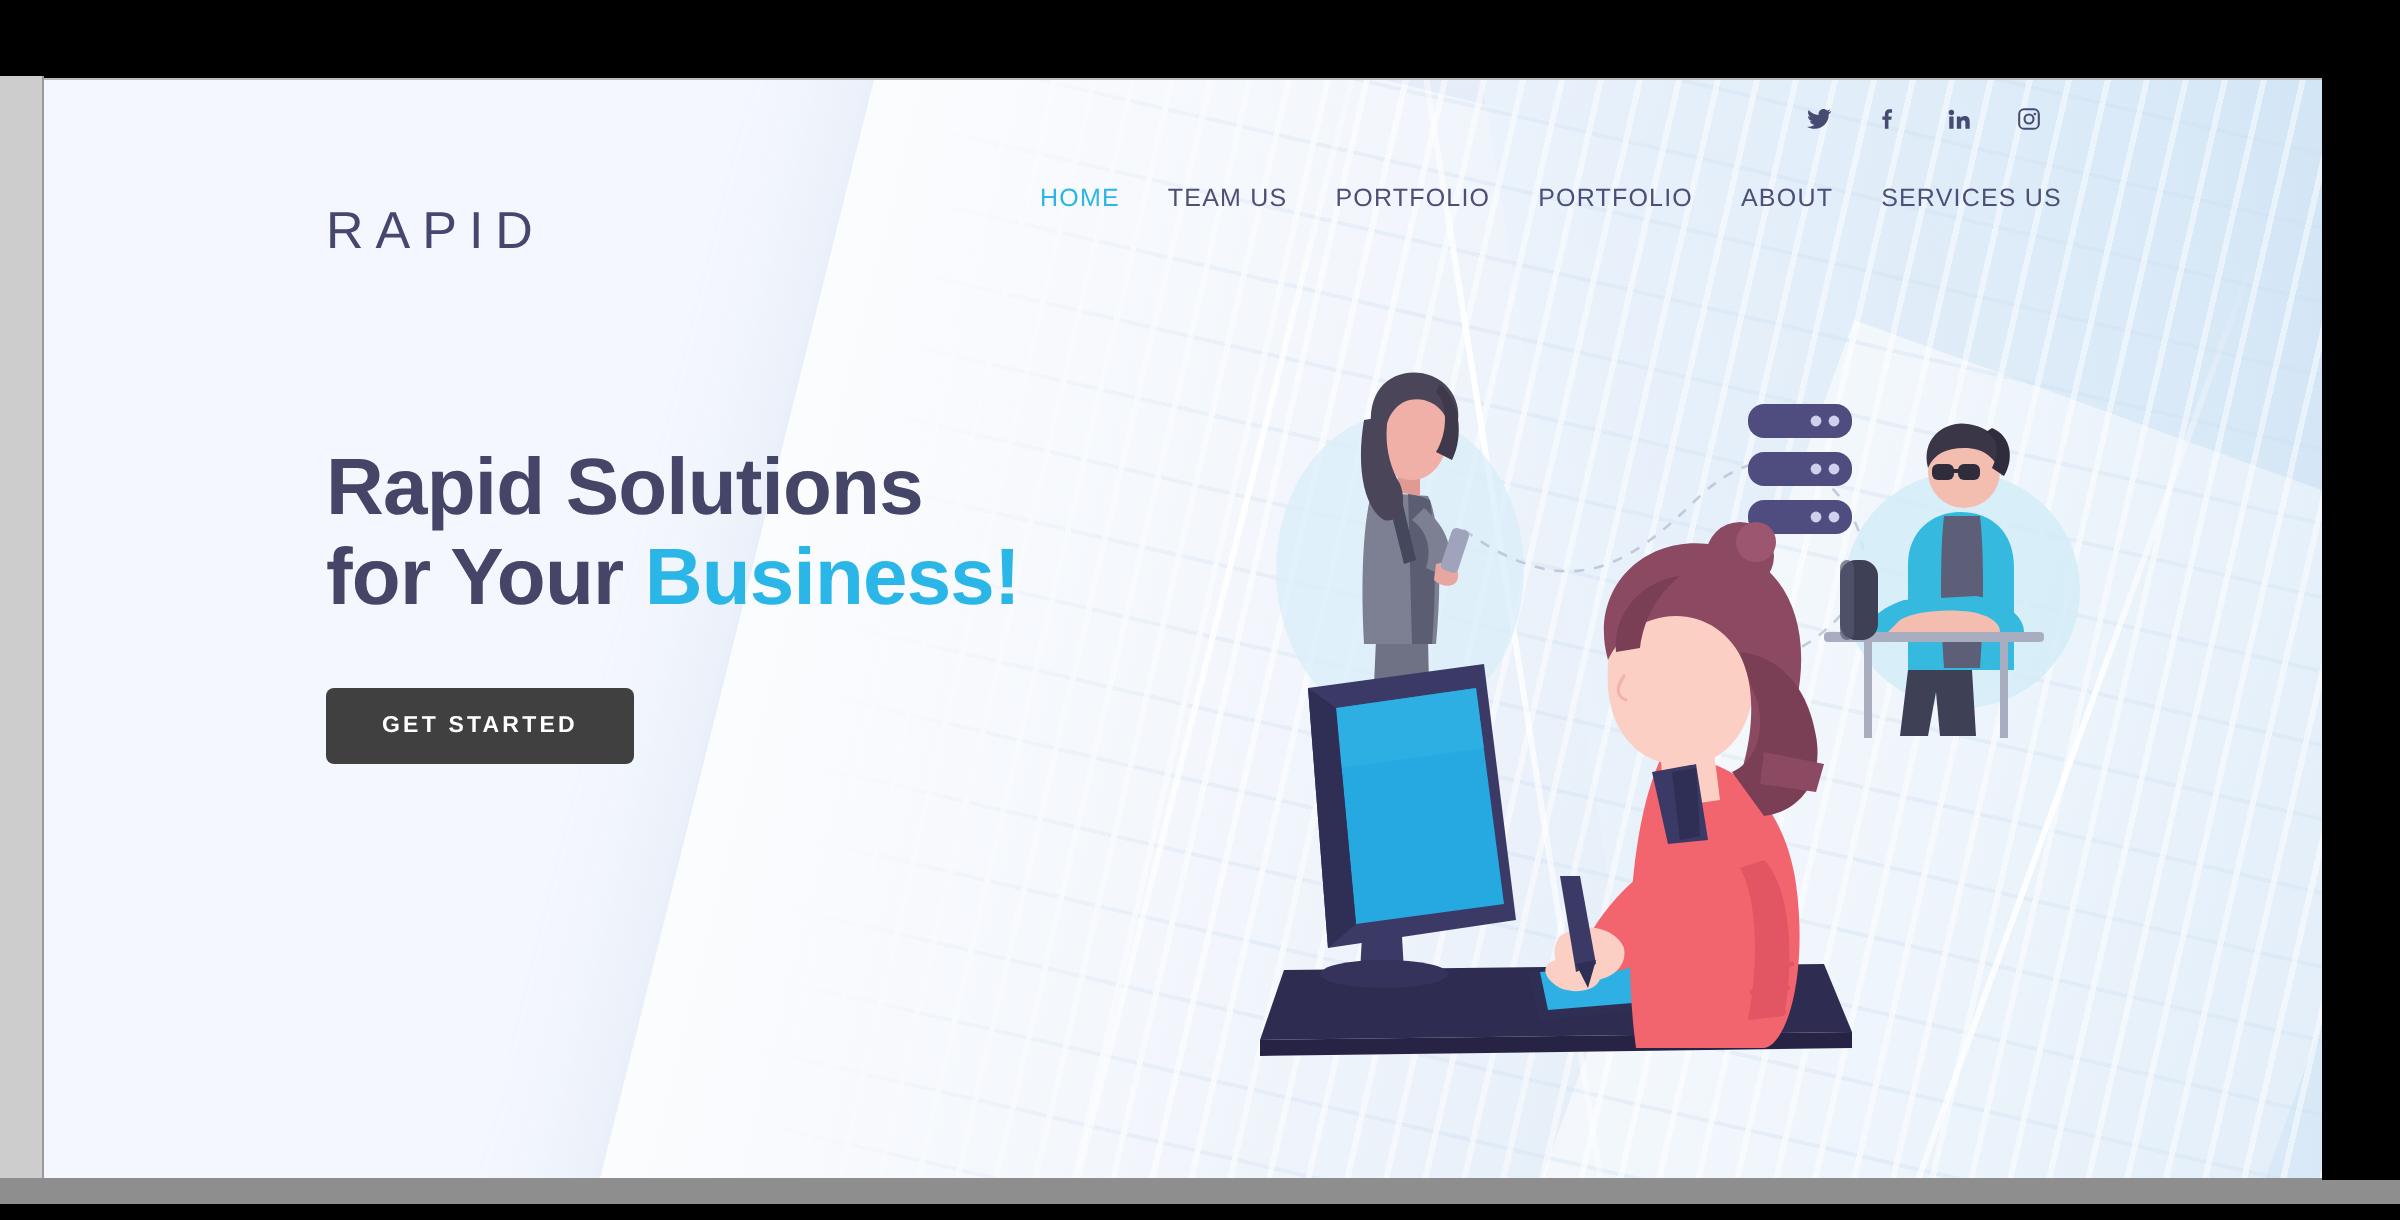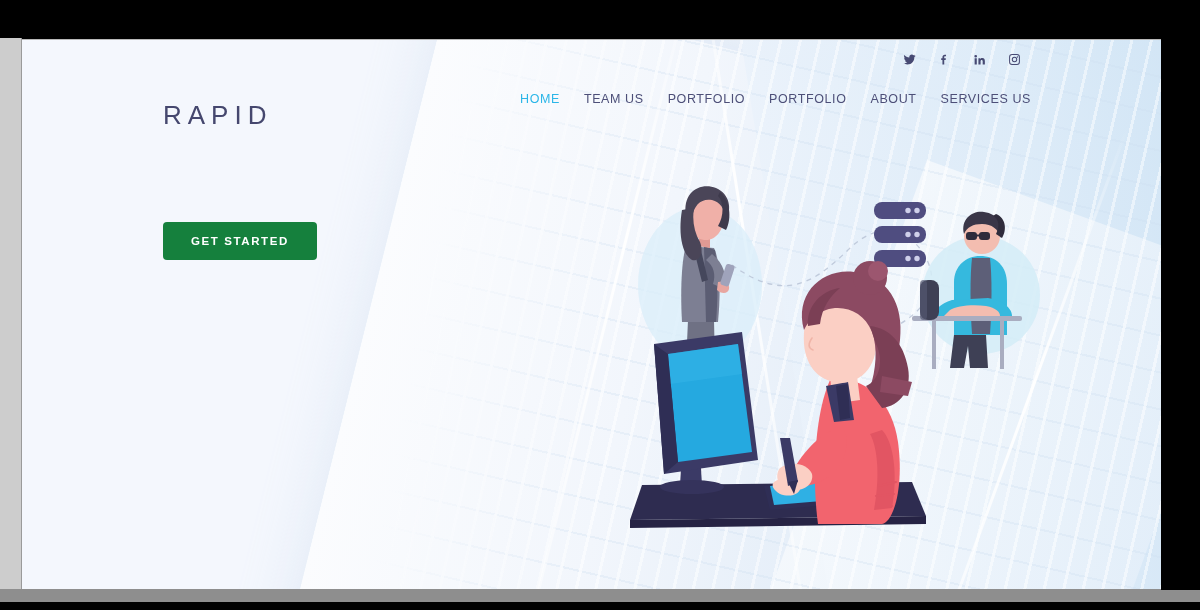--- a/index.html
+++ b/index.html
@@ -148,22 +148,23 @@
 
   
   #hero-copy { position: absolute; left: 141px; top: 182px; z-index: 20; }
   #headline {
     font-size: 40px; line-height: 1.12;
     font-weight: bold; color: #454568;
     letter-spacing: -.4px;
   }
   #headline .accent { color: #2bb6e8; }
   #cta-button {
+    margin-top: 32px;
     display: inline-block;
-    background: #15803d;
+    background: #404040;
     color: #ffffff;
     font-size: 11.5px; font-weight: bold; letter-spacing: 1.6px;
     padding: 13px 28px;
     border: none; border-radius: 4px;
     cursor: pointer;
     font-family: "Liberation Sans", sans-serif;
   }
 
   
   #illustration {
@@ -238,20 +239,24 @@
         <div class="nav-item">
           <span>ABOUT</span>
         </div>
         <div class="nav-item">
           <span>SERVICES US</span>
         </div>
       </nav>
     </header>
 
     <div id="hero-copy">
+      <h1 id="headline">
+        <span>Rapid Solutions</span><br>
+        <span>for Your </span><span class="accent">Business!</span>
+      </h1>
       <button id="cta-button">GET STARTED</button>
     </div>
 
     <div id="illustration">
       <svg viewBox="0 0 579 420" xmlns="http://www.w3.org/2000/svg">
 
         <ellipse cx="118" cy="155" rx="62" ry="78" fill="#d9eefa" opacity=".75"></ellipse>
 
         <path d="M150 135 C 205 175, 235 150, 268 118 C 300 88, 330 100, 345 130
                  C 362 165, 330 195, 290 205 C 250 215, 245 250, 280 268" fill="none" stroke="#b9c3d6" stroke-width="1.3" stroke-dasharray="5 5" opacity=".85"></path>

